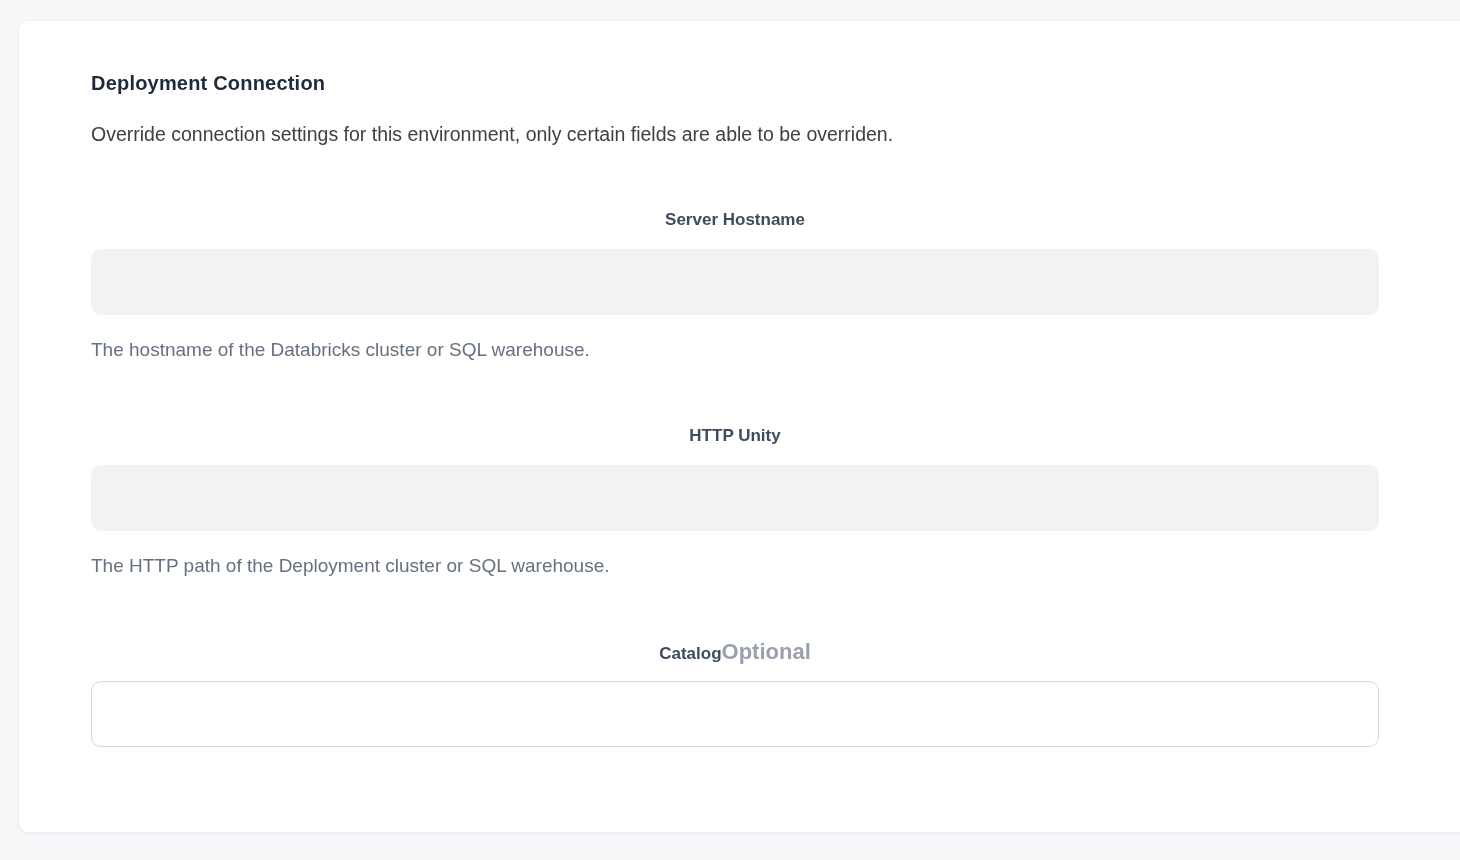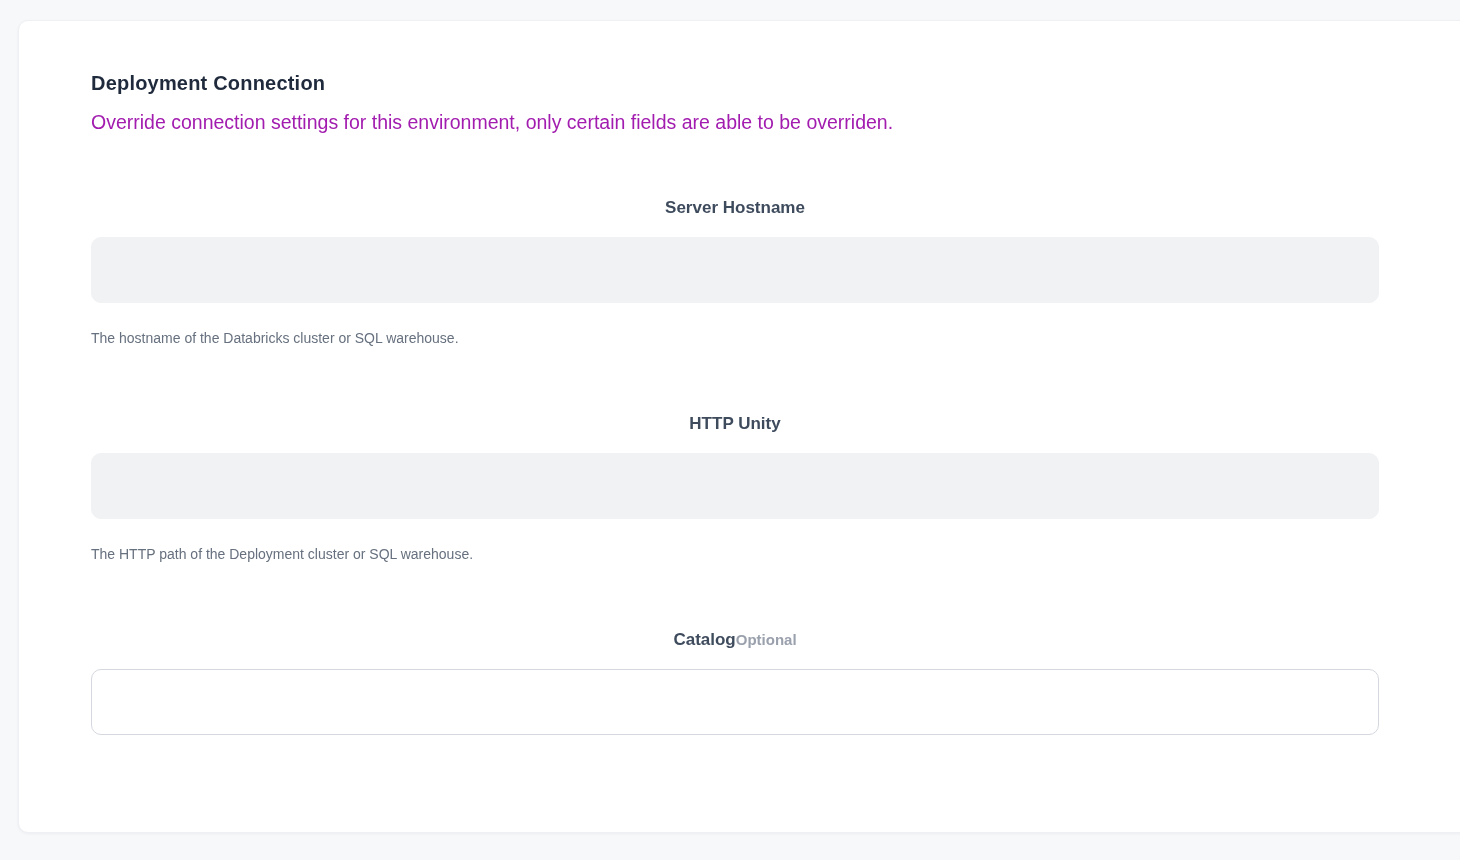--- a/index.html
+++ b/index.html
@@ -29,42 +29,42 @@
     width: 1288px;
   }
   .page-title {
     font-size: 20px;
     line-height: 36px;
     font-weight: 700;
     color: #1f2a3c;
     letter-spacing: 0.2px;
   }
   .page-subtitle {
-    margin-top: 8px;
+    margin-top: 20px;
     font-size: 19.5px;
     line-height: 26px;
-    color: #a21caf;
+    color: #404040;
   }
   .field {
     margin-top: 62px;
   }
   .label-row {
     display: flex;
     justify-content: center;
     align-items: baseline;
     height: 22px;
   }
   .field-label {
     font-size: 17px;
     line-height: 22px;
     font-weight: 700;
     color: #3e4b5d;
   }
   .optional-badge {
-    font-size: 15px;
+    font-size: 22px;
     line-height: 22px;
     font-weight: 700;
     color: #9aa1ad;
   }
   .text-input {
     display: block;
     width: 100%;
     margin-top: 18px;
     height: 66px;
     border-radius: 10px;
@@ -77,21 +77,21 @@
   .text-input.disabled {
     background: #f1f2f4;
     border: 1px solid #f1f2f4;
   }
   .text-input.enabled {
     background: #ffffff;
     border: 1px solid #d5d8de;
   }
   .field-help {
     margin-top: 22px;
-    font-size: 14px;
+    font-size: 19px;
     line-height: 26px;
     color: #66707e;
   }
 </style>
 </head>
 <body>
 
 <div class="card">
   <div class="card-inner">
     <div class="content">

